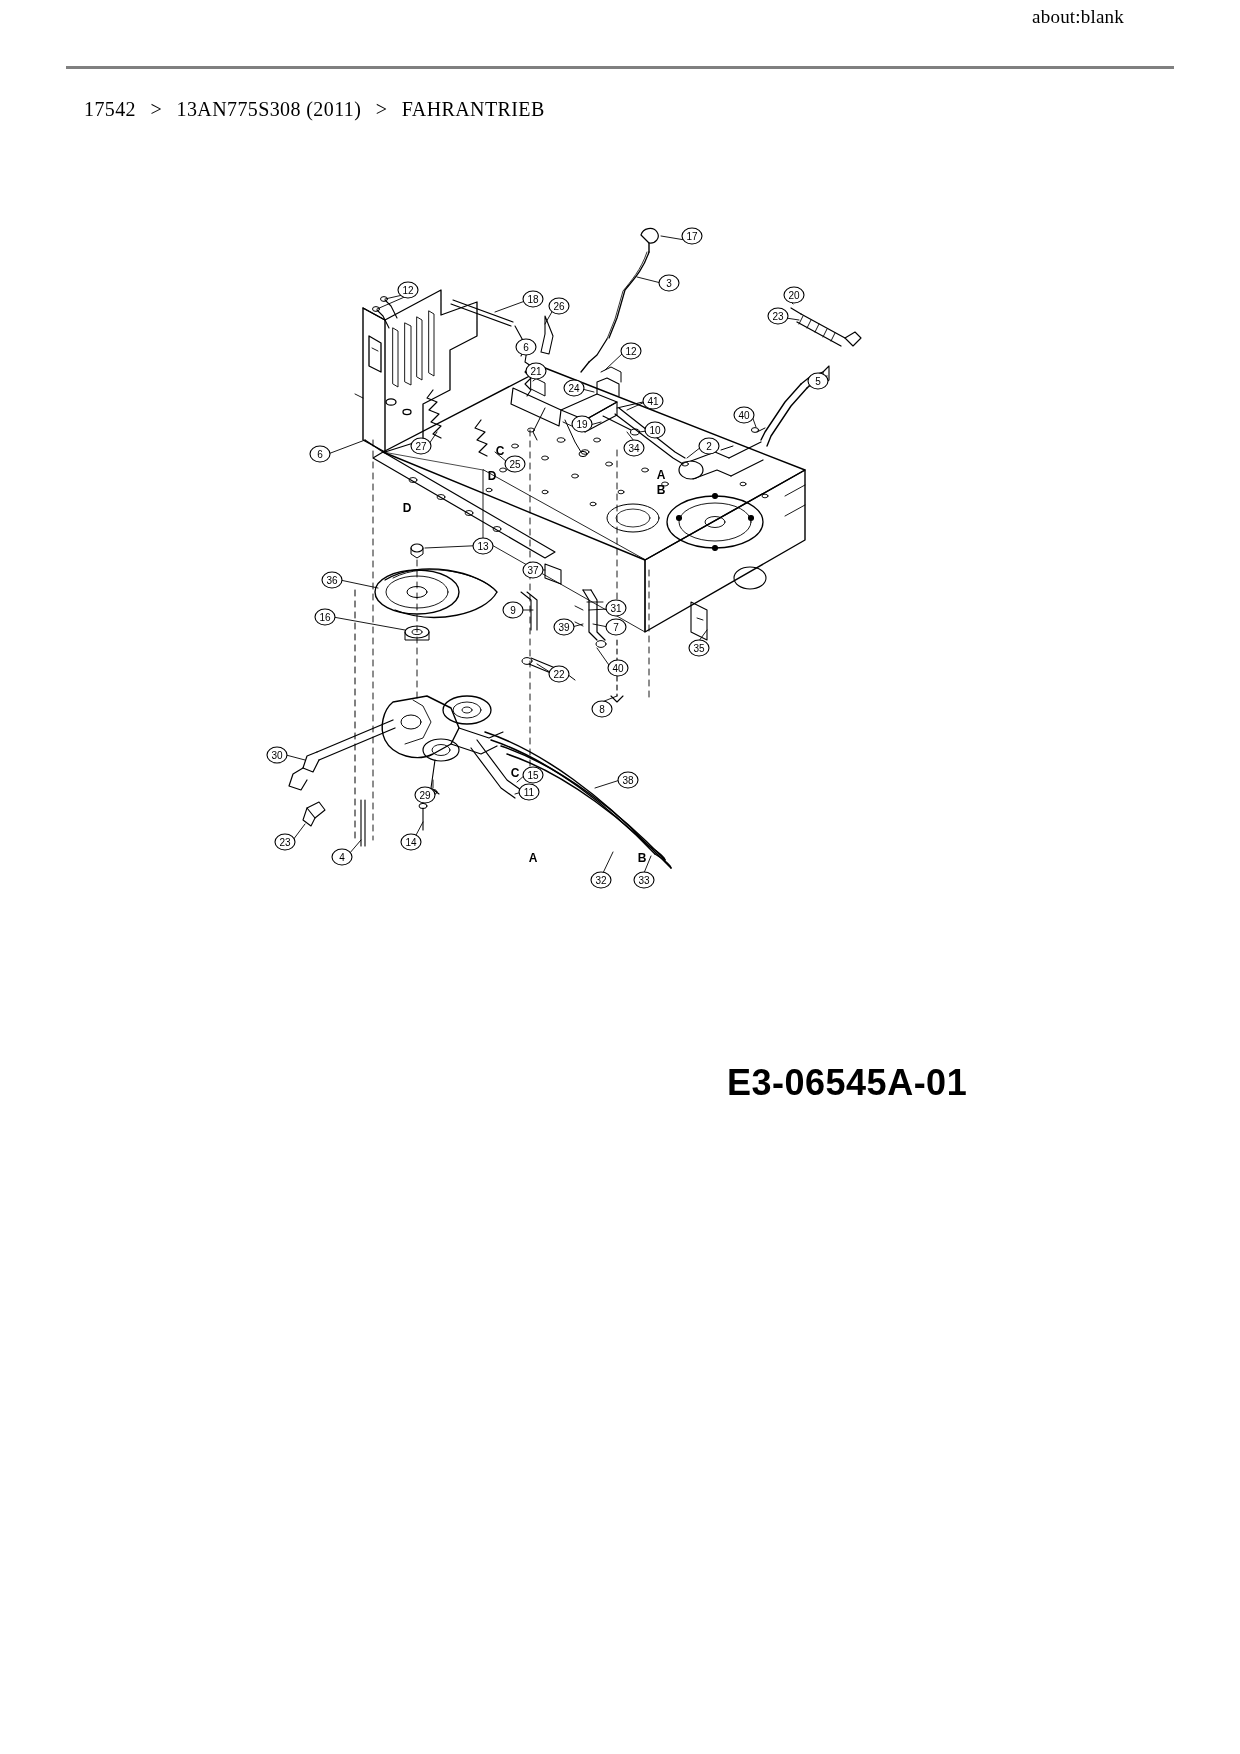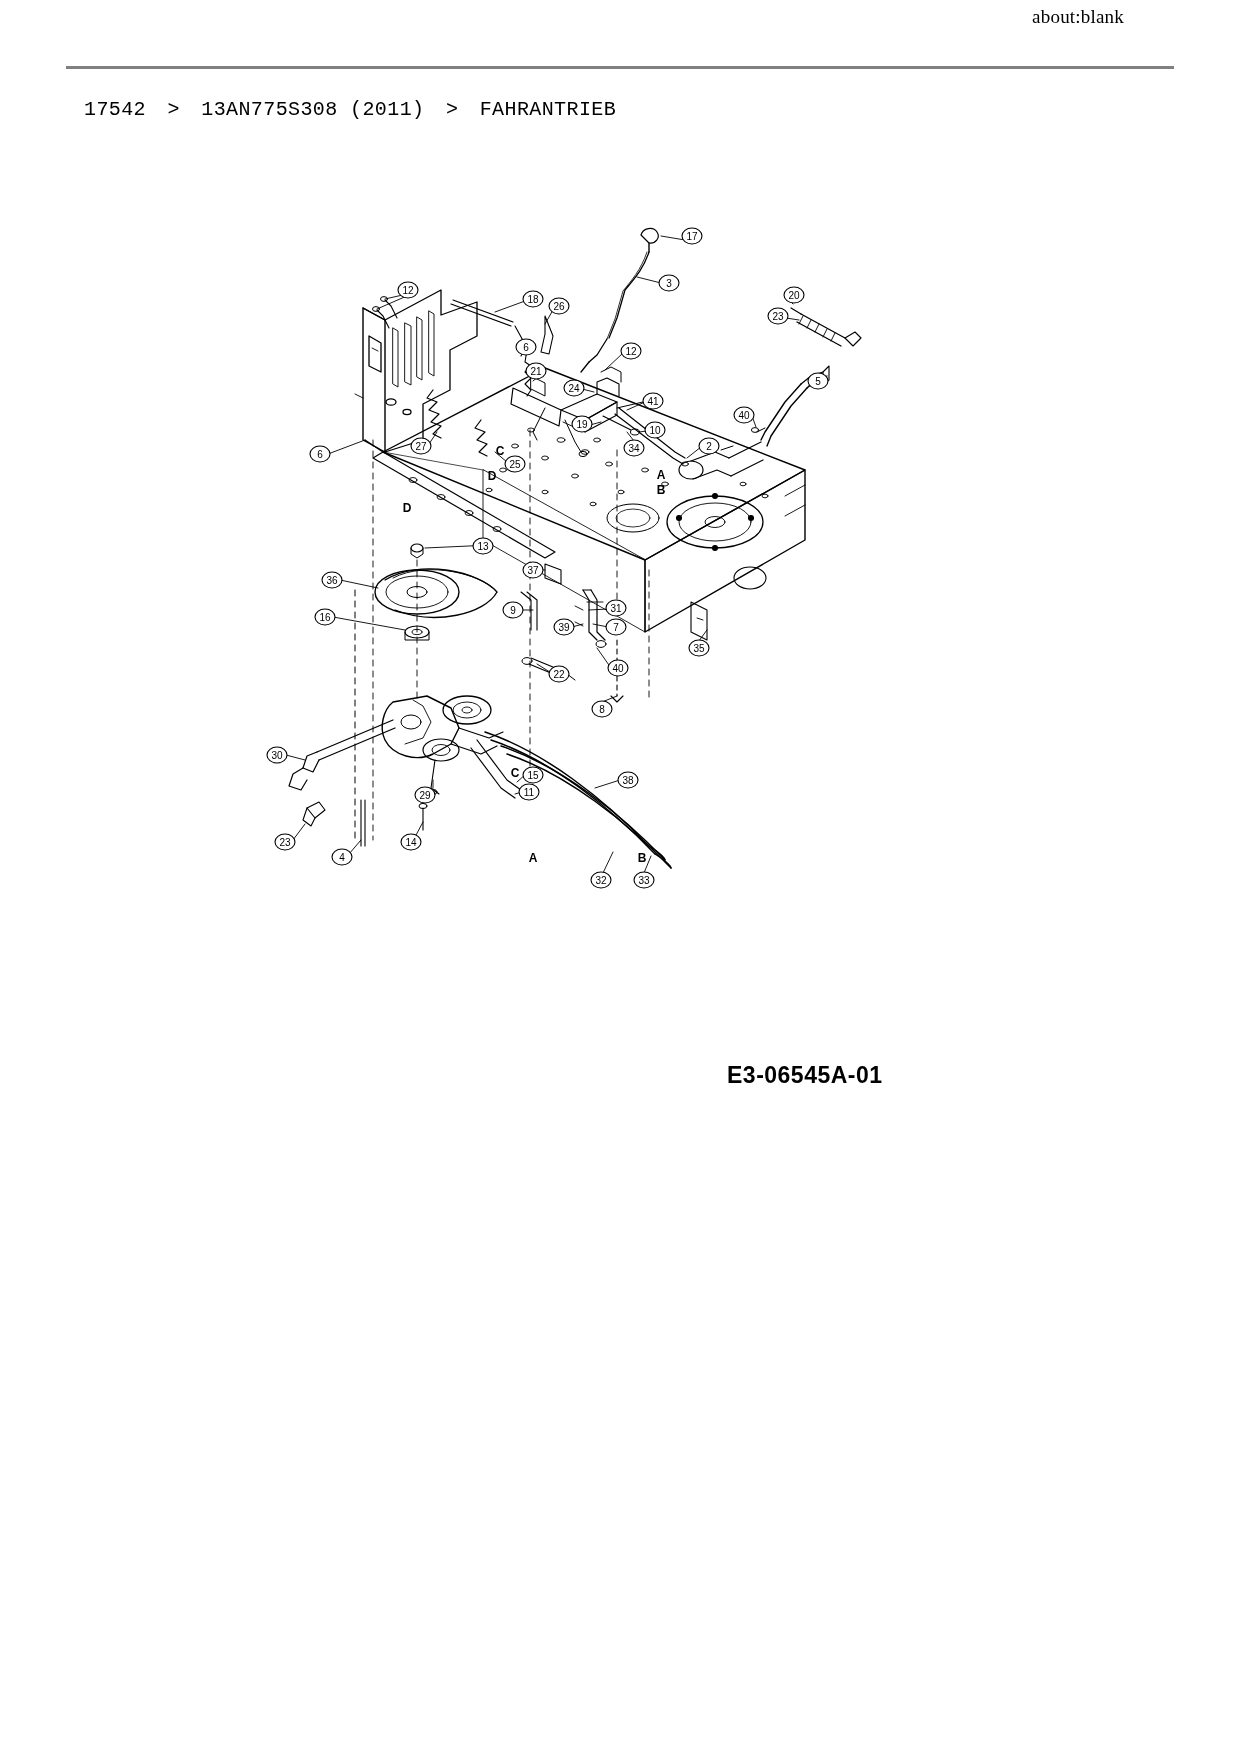--- a/index.html
+++ b/index.html
@@ -34,21 +34,21 @@
     left: 66px;
     top: 66px;
     width: 1108px;
     height: 3px;
     background: #808080;
   }
   .breadcrumb {
     position: absolute;
     left: 84px;
     top: 98px;
-    font-family: Liberation Mono, monospace;
+    font-family: Liberation Serif, serif;
     font-size: 20px;
     letter-spacing: 0.4px;
     white-space: nowrap;
   }
   .breadcrumb span {
     display: inline-block;
   }
   .bc-sep {
     padding: 0 9px;
   }
@@ -62,21 +62,21 @@
   .diagram-svg {
     display: block;
     width: 700px;
     height: 900px;
   }
   .code-label {
     position: absolute;
     left: 727px;
     top: 1062px;
     font-family: "Liberation Sans", sans-serif;
-    font-size: 23px;
+    font-size: 36px;
     font-weight: bold;
     letter-spacing: 0.5px;
   }
 </style>
 </head>
 <body>
 
 <div class="page">
 
   <div class="browser-label">about:blank</div>

